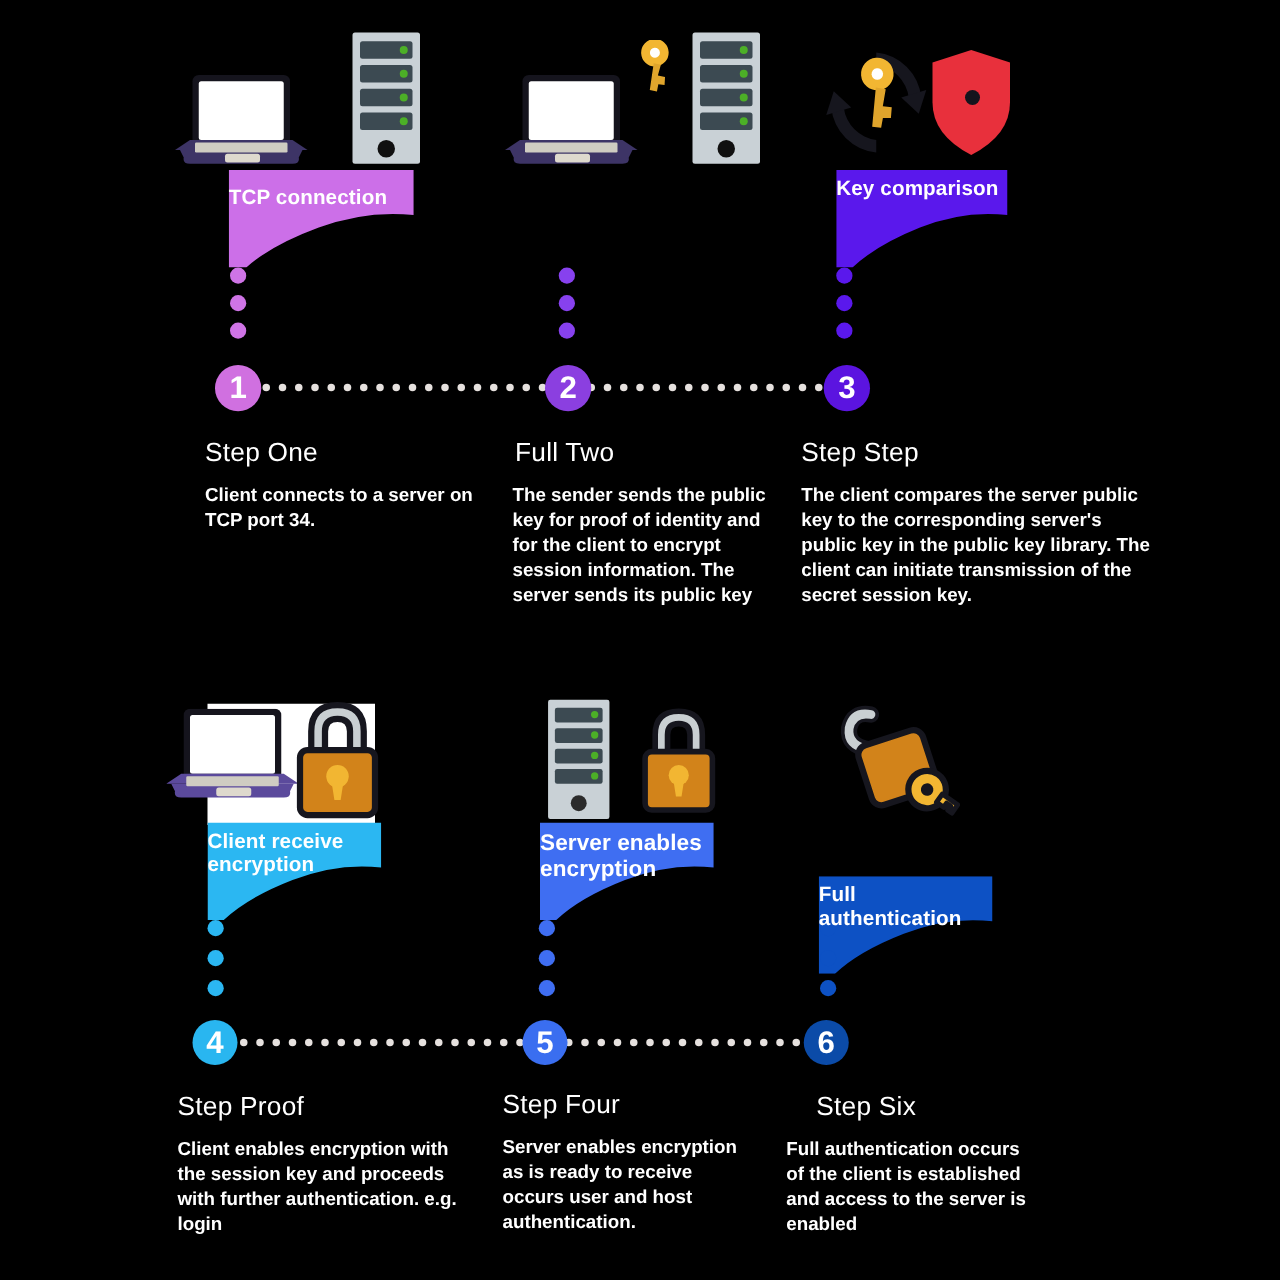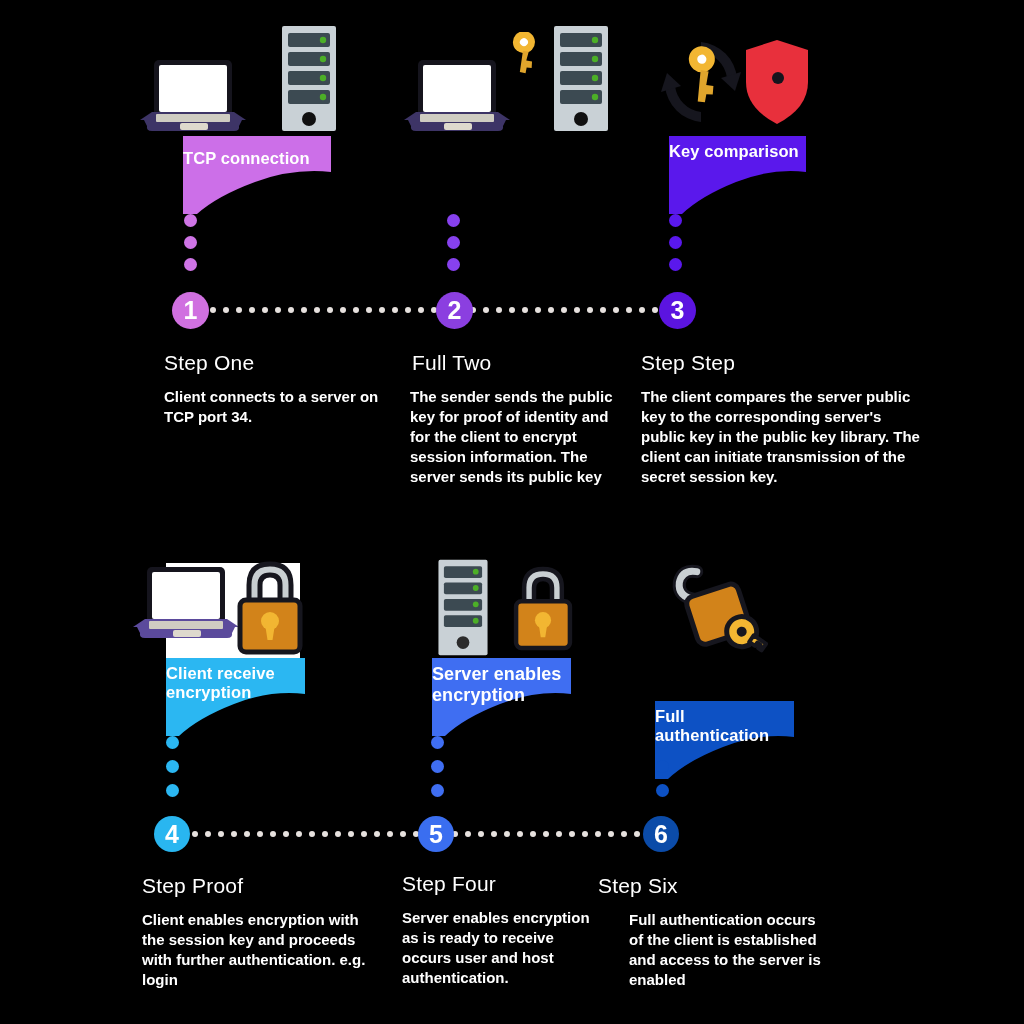--- a/index.html
+++ b/index.html
@@ -331,16 +331,16 @@
   <div class="numcircle" style="left:154px;top:816px;width:36px;height:36px;background:#29b6f0;">4</div>
   <div class="numcircle" style="left:418px;top:816px;width:36px;height:36px;background:#3a6ef0;">5</div>
   <div class="numcircle" style="left:643px;top:816px;width:36px;height:36px;background:#0b4ba8;">6</div>
 
   <div class="step-title" style="left:142px;top:874px;">Step Proof</div>
   <div class="step-body" style="left:142px;top:910px;width:235px;">Client enables encryption with the session key and proceeds with further authentication. e.g. login</div>
 
   <div class="step-title" style="left:402px;top:872px;">Step Four</div>
   <div class="step-body" style="left:402px;top:908px;width:200px;">Server enables encryption as is ready to receive occurs user and host authentication.</div>
 
-  <div class="step-title" style="left:598px;top:874px;">Step Six</div>
+  <div class="step-title" style="left:653px;top:874px;">Step Six</div>
   <div class="step-body" style="left:629px;top:910px;width:200px;">Full authentication occurs of the client is established and access to the server is enabled</div>
 
 </div>
 
 </body></html>

